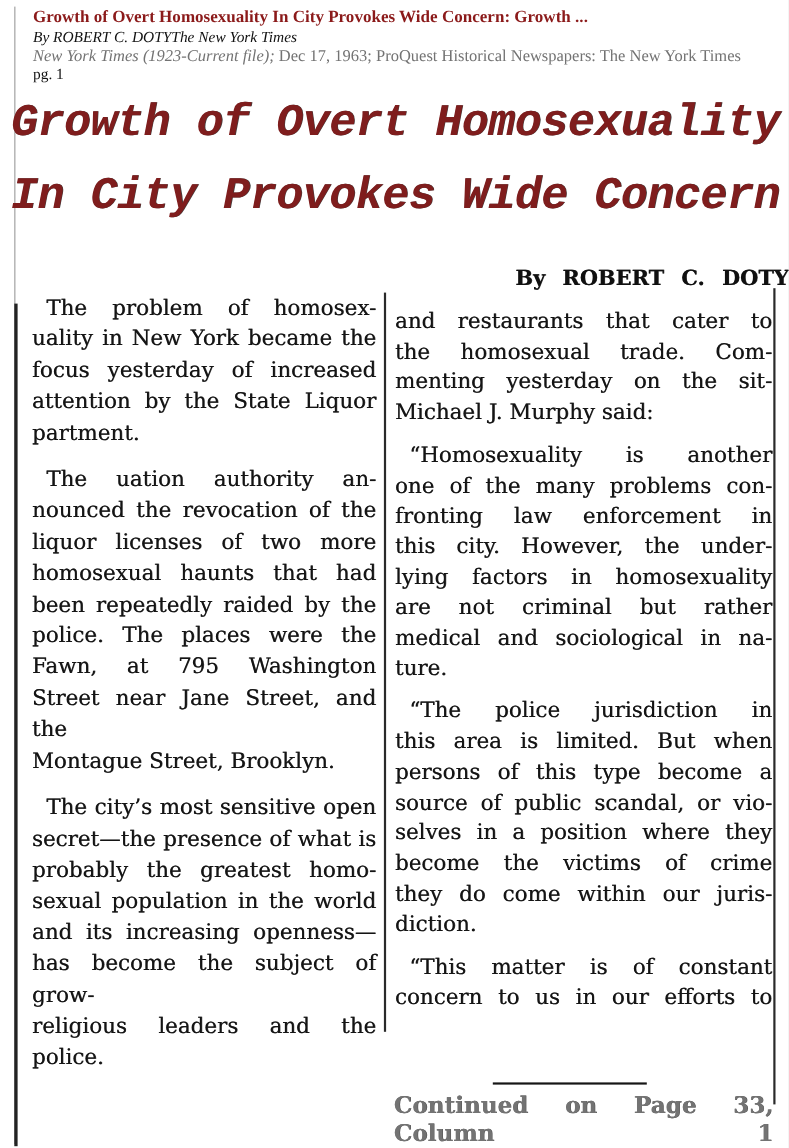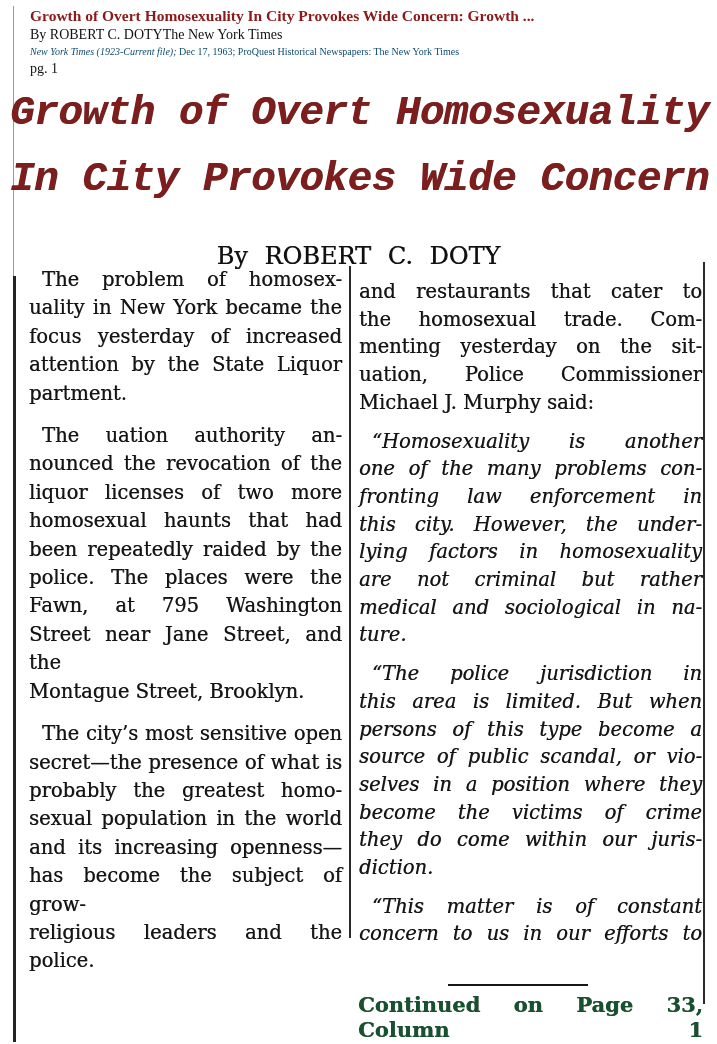--- a/index.html
+++ b/index.html
@@ -12,22 +12,22 @@
     color:#151515;
   }
   
   .citation{
     position:absolute;left:30px;top:6px;width:672px;
     font-family:"Liberation Serif", serif;
   }
   .cit-title{
     font-weight:bold;font-size:15.5px;line-height:19px;margin-bottom:2px;
   }
-  .cit-byline{font-size:14px;line-height:16px;color:#111;}
-  .cit-source{font-size:10px;line-height:17px;color:#0c4a6e;}
+  .cit-byline{font-size:14px;line-height:16px;color:#111;font-style:italic;}
+  .cit-source{font-size:15px;line-height:17px;color:#737373;}
   .cit-source .it{font-style:italic;}
   .cit-page{font-size:14px;line-height:17px;color:#111;}
   
   .rule-left-gray{position:absolute;left:13px;top:6px;width:1px;height:1034px;background:#9a9a9a;}
   .rule-left-black{position:absolute;left:13px;top:276px;width:2.5px;height:766px;background:#232323;}
   .divider{position:absolute;left:349px;top:266px;width:2px;height:672px;background:#2a2a2a;}
   .right-rule{position:absolute;left:703px;top:262px;width:2px;height:742px;background:#2a2a2a;}
   .cont-rule{position:absolute;left:448px;top:984px;width:140px;height:0;border-top:2.5px solid #161616;}
   
   .headline{
@@ -35,43 +35,43 @@
     font-family:Liberation Mono, monospace;
     font-style:italic;font-weight:bold;
     font-size:41px;line-height:66px;
     text-align:center;letter-spacing:-0.5px;color:#7f1d1d;
     text-shadow:0.5px 0 0 rgba(0,0,0,.75);
   }
   .headline span{display:block;white-space:nowrap;}
   
   .byline{
     position:absolute;left:0;top:242px;width:717px;
-    text-align:center;font-weight:normal;font-size:24px;
+    text-align:right;font-weight:bold;font-size:19px;
     word-spacing:9px;color:#101010;
     text-shadow:0.4px 0 0 rgba(0,0,0,.7);
   }
   
   .col{position:absolute;font-size:19.5px;color:#141414;}
   .col .line{
     text-align:justify;
     -moz-text-align-last:justify;
     text-align-last:justify;
     white-space:normal;
     text-shadow:0.4px 0 0 rgba(0,0,0,.68);
   }
   .col .line.end{-moz-text-align-last:left;text-align-last:left;}
   .col .line.indent{text-indent:13px;}
   .col-left{left:29px;top:266px;width:313px;line-height:28.4px;}
   .col-left .para + .para{margin-top:14px;}
   .col-right{left:359px;top:278px;width:343px;line-height:27.7px;}
-  .col-right .para + .para{margin-top:11px;font-style:italic;}
+  .col-right .para + .para{margin-top:11px;}
   
   .continued{
     position:absolute;left:358px;top:992px;width:345px;
-    font-weight:bold;font-size:21px;color:#14532d;
+    font-weight:bold;font-size:21px;color:#737373;
     text-align:justify;-moz-text-align-last:justify;text-align-last:justify;
     text-shadow:0.4px 0 0 rgba(0,0,0,.7);
   }
 </style>
 </head>
 <body>
 
 <div class="page">
 
   <div class="rule-left-gray"></div>
@@ -118,21 +118,20 @@
         <div class="line">and its increasing openness—</div>
         <div class="line">has become the subject of grow-</div>
         <div class="line end">religious leaders and the police.</div>
       </div>
     </div>
   <div class="col col-right" id="col-right">
       <div class="para">
         <div class="line">and restaurants that cater to</div>
         <div class="line">the homosexual trade.  Com-</div>
         <div class="line">menting yesterday on the sit-</div>
-        <div class="line">uation, Police Commissioner</div>
         <div class="line end">Michael J. Murphy said:</div>
       </div>
       <div class="para">
         <div class="line indent">“Homosexuality is another</div>
         <div class="line">one of the many problems con-</div>
         <div class="line">fronting law enforcement in</div>
         <div class="line">this city. However, the under-</div>
         <div class="line">lying factors in homosexuality</div>
         <div class="line">are not criminal but rather</div>
         <div class="line">medical and sociological in na-</div>

